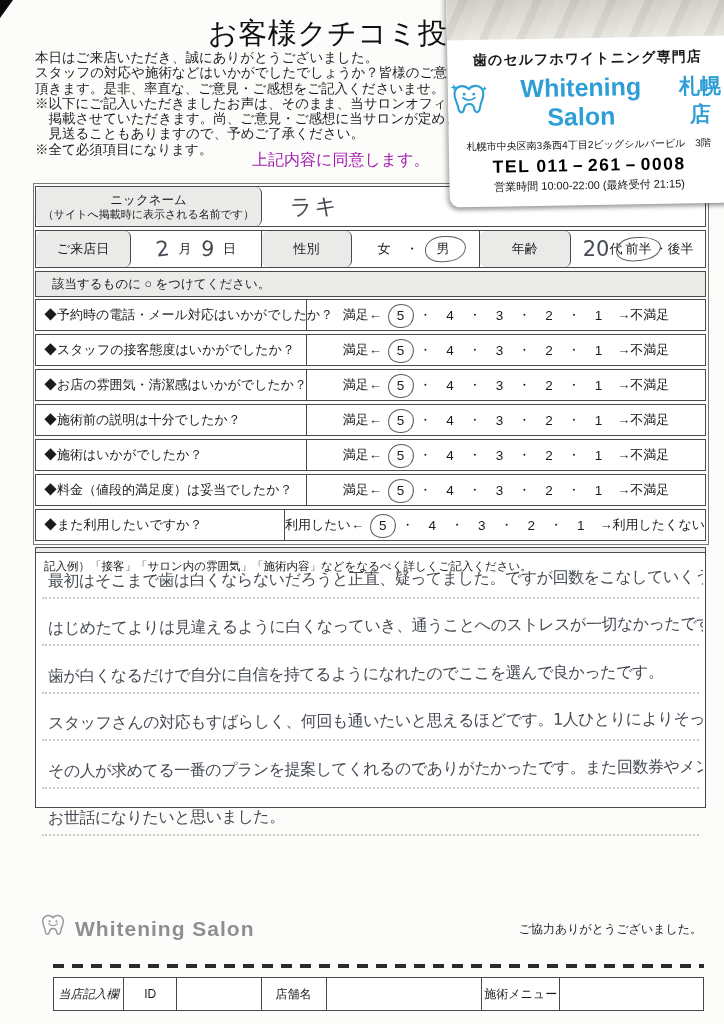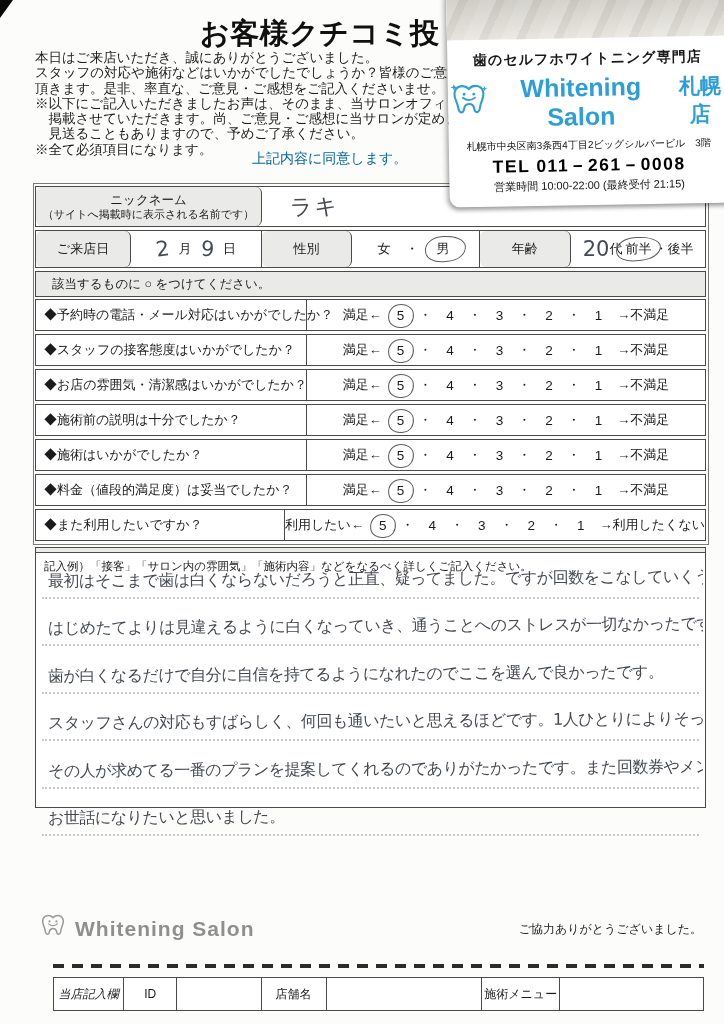--- a/index.html
+++ b/index.html
@@ -9,26 +9,26 @@
     --border:#4a4a4a;
     --graycell:#eaeae8;
   }
   *{margin:0;padding:0;box-sizing:border-box;}
   body{width:724px;height:1024px;font-family:"Liberation Sans",sans-serif;background:#fff;}
   .page{position:relative;width:724px;height:1024px;background:#fcfcfa;overflow:hidden;}
 
   .corner-mark{position:absolute;left:0;top:0;width:0;height:0;
     border-top:18px solid #0a0a0a;border-right:13px solid transparent;z-index:2;}
 
-  .title{position:absolute;left:200px;top:14px;font-size:29px;font-weight:bold;color:#101010;
+  .title{position:absolute;left:208px;top:14px;font-size:29px;font-weight:normal;color:#101010;
     letter-spacing:.5px;white-space:nowrap;z-index:1;}
 
   .intro{position:absolute;left:35px;top:50px;font-size:13.5px;line-height:15.3px;color:#1b1b1b;
     z-index:1;white-space:nowrap;}
-  .agree{position:absolute;left:252px;top:150px;font-size:14px;color:#0369a1;z-index:1;}
+  .agree{position:absolute;left:252px;top:150px;font-size:16px;color:#a21caf;z-index:1;}
 
   
   .card{position:absolute;left:448px;top:-8px;width:280px;height:213px;background:#ffffff;
     transform:rotate(-1deg);border-radius:0 0 0 10px;z-index:5;text-align:center;
     box-shadow:-3px 2px 5px rgba(0,0,0,.22),0 3px 4px rgba(0,0,0,.25);}
   .card-texture{height:46px;width:100%;
     background:repeating-linear-gradient(115deg,#f4f3f0 0 14px,#e5e4e0 14px 22px,#efeeea 22px 34px),
                linear-gradient(180deg,#d9d8d4,#f6f5f2);background-blend-mode:multiply;}
   .card-tagline{margin-top:12px;font-size:14px;font-weight:bold;letter-spacing:1px;color:#1a1a1a;}
   .card-brandrow{margin-top:5px;display:flex;align-items:center;justify-content:center;gap:4px;}

